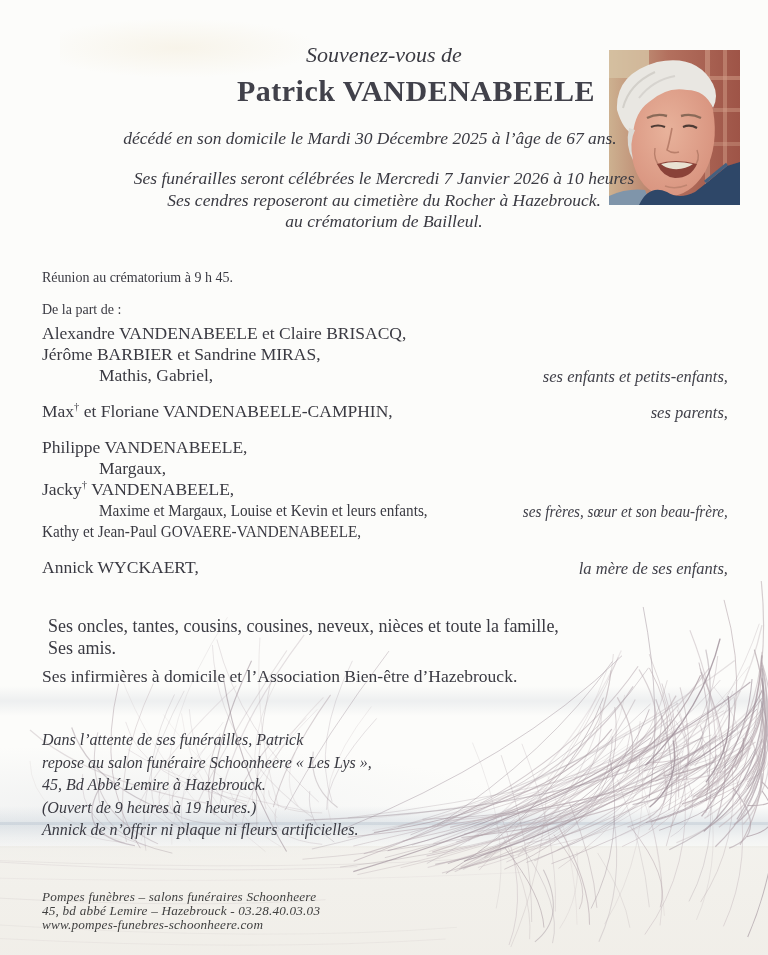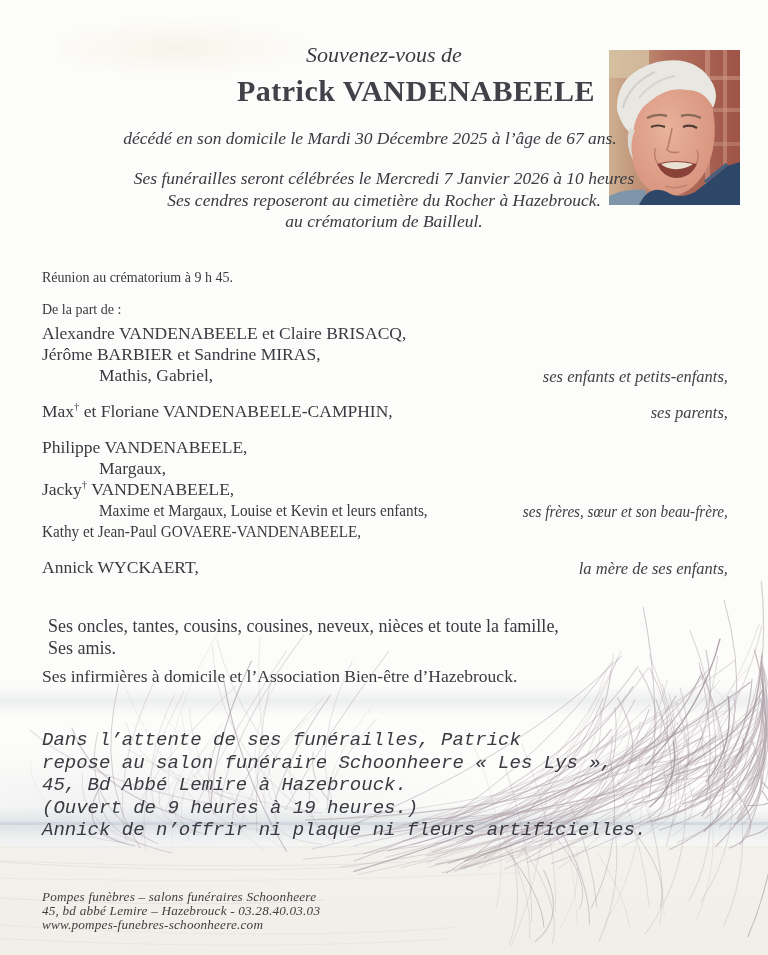--- a/index.html
+++ b/index.html
@@ -38,21 +38,21 @@
   .frow{position:relative;height:21px;line-height:21px;font-size:17.5px;white-space:nowrap;font-family:Liberation Serif, serif;}
   .frow.spacer{height:15px;}
   .frow .left{display:inline-block;}
   .frow.indent .left{margin-left:57px;}
   .frow.narrow .left{transform:scaleX(.87);transform-origin:0 50%;}
   .frow .right{position:absolute;right:0;top:1px;font-style:italic;font-size:16.5px;color:#41414a;}
   .frow .right.narrow-r{transform:scaleX(.92);transform-origin:100% 50%;}
   .frow sup{font-size:.6em;vertical-align:super;line-height:0;}
   .closing{position:absolute;left:42px;top:615px;font-size:18px;line-height:22px;margin-left:6px;}
   .nurses{position:absolute;left:42px;top:650px;font-size:17.5px;margin-top:16px;}
-  .notice{position:absolute;left:42px;top:729px;font-style:italic;font-size:19px;line-height:22.6px;font-family:Liberation Mono, monospace;}
+  .notice{position:absolute;left:42px;top:729px;font-style:italic;font-size:16px;line-height:22.6px;}
   .footer{position:absolute;left:42px;top:890px;font-style:italic;font-size:13.2px;
     line-height:14.2px;color:#404040;letter-spacing:.2px;}
 </style>
 </head>
 <body>
 
 <div class="page">
 
   <div class="smudge-topleft"></div>
   <div class="wm-band-mid"></div>

